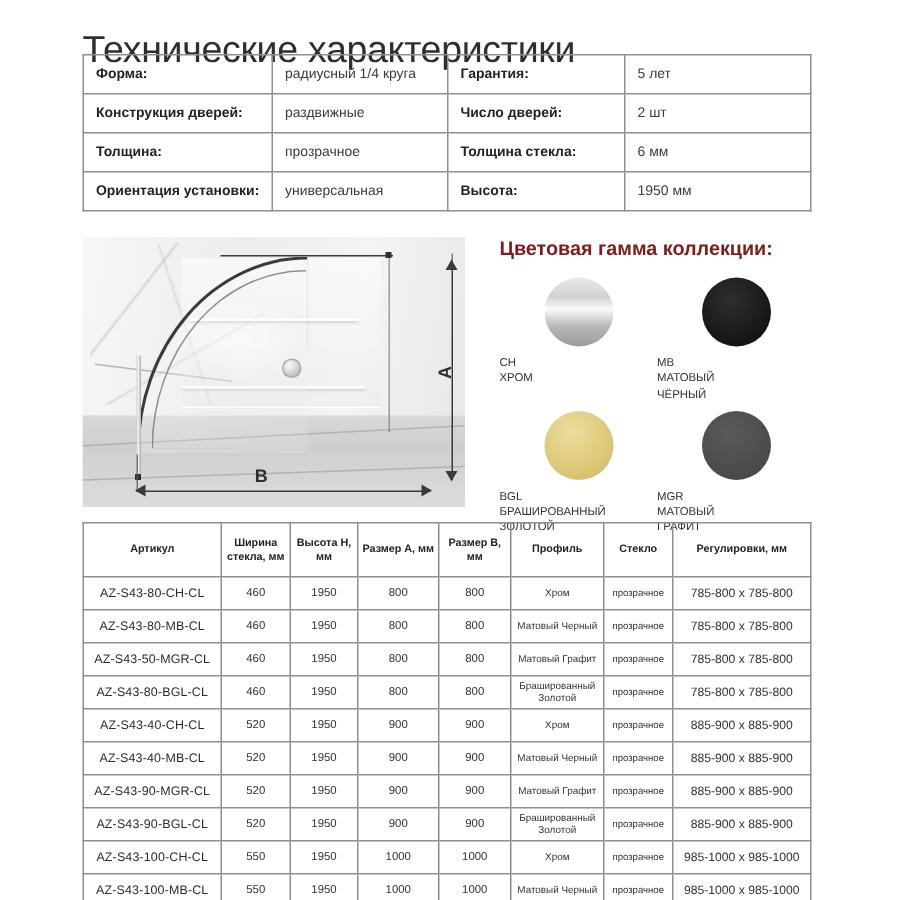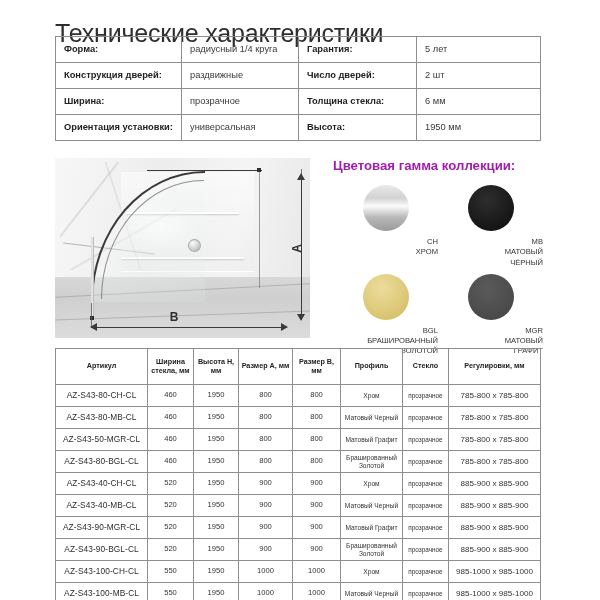--- a/index.html
+++ b/index.html
@@ -252,32 +252,32 @@
   
   .palette {
     position: absolute;
     left: 333px;
     top: 158px;
     width: 210px;
   }
   .palette-title {
     font-size: 13.2px;
     font-weight: bold;
-    color: #a21caf;
+    color: #7f1d1d;
     margin: 0 0 12px 0;
     white-space: nowrap;
   }
   .swatch-grid {
     display: grid;
     grid-template-columns: 1fr 1fr;
     row-gap: 6px;
     column-gap: 0px;
   }
   .swatch {
-    text-align: right;
+    text-align: left;
   }
   .swatch-dot {
     width: 46px;
     height: 46px;
     border-radius: 50%;
     margin: 0 auto 6px auto;
   }
   .dot-ch {
     background: linear-gradient(180deg, #e9e9e9 0%, #d2d2d2 28%, #fbfbfb 46%, #b9b9b9 70%, #9a9a9a 100%);
   }
@@ -363,21 +363,21 @@
         <td class="lbl">Гарантия:</td>
         <td>5 лет</td>
       </tr>
       <tr>
         <td class="lbl">Конструкция дверей:</td>
         <td>раздвижные</td>
         <td class="lbl">Число дверей:</td>
         <td>2 шт</td>
       </tr>
       <tr>
-        <td class="lbl">Ширина:</td>
+        <td class="lbl">Толщина:</td>
         <td>прозрачное</td>
         <td class="lbl">Толщина стекла:</td>
         <td>6 мм</td>
       </tr>
       <tr>
         <td class="lbl">Ориентация установки:</td>
         <td>универсальная</td>
         <td class="lbl">Высота:</td>
         <td>1950 мм</td>
       </tr>

